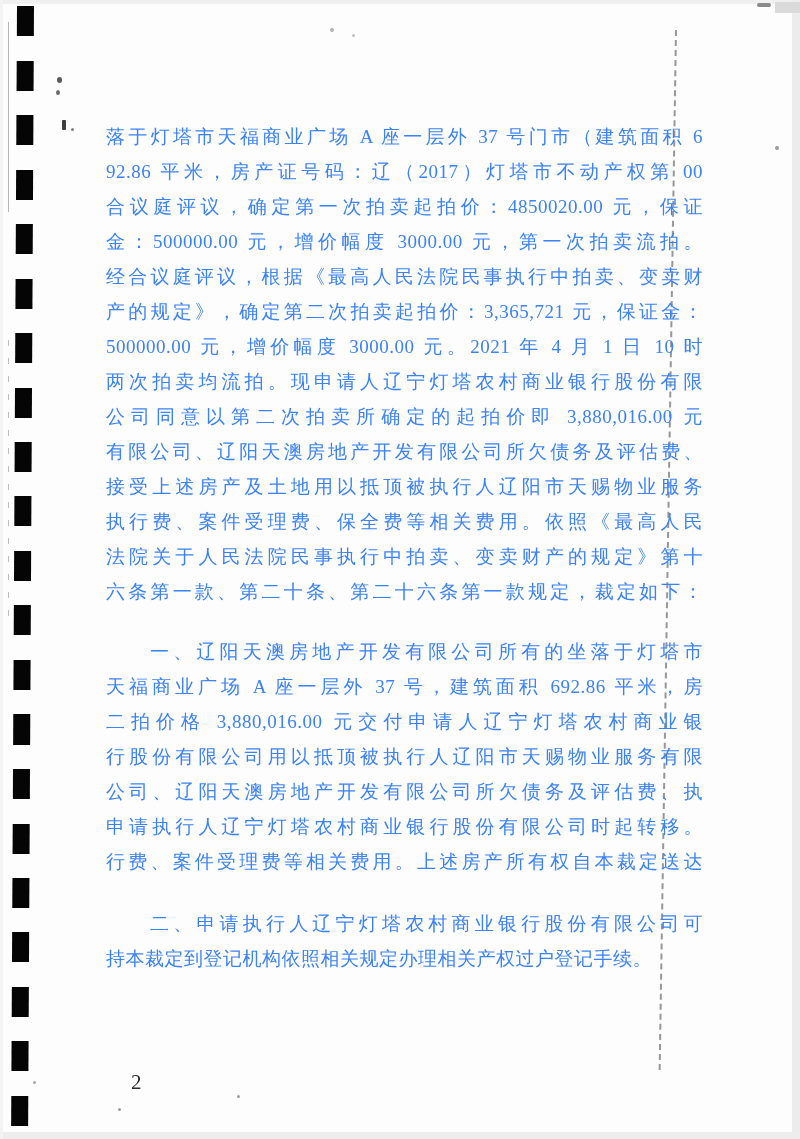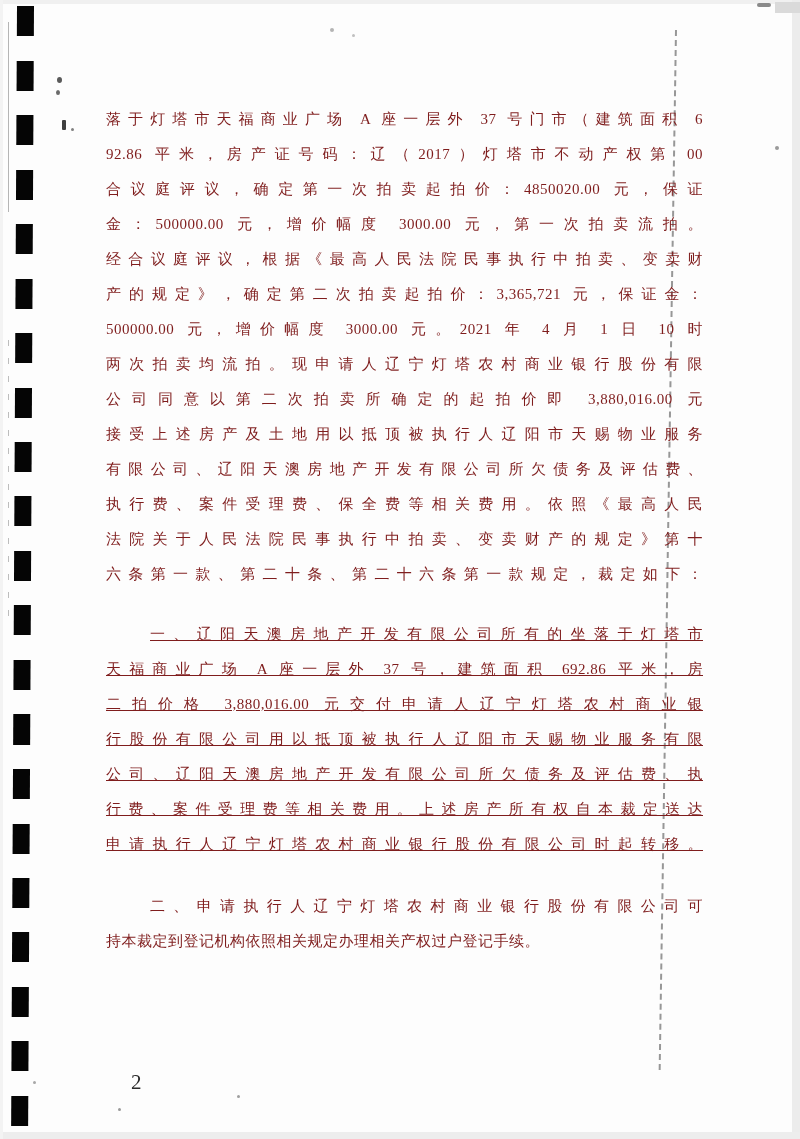--- a/index.html
+++ b/index.html
@@ -33,27 +33,27 @@
 
   
   .fold-line{
     position:absolute;left:675px;top:30px;height:1040px;width:0;
     border-left:2px dashed #454545;opacity:.55;
     transform:skewX(-0.9deg);transform-origin:top left;
   }
 
   
   .text-col{
-    position:absolute;left:106px;top:102px;width:597px;
-    color:#7f1d1d;
-    font-size:15px;line-height:35px;
+    position:absolute;left:106px;top:119px;width:597px;
+    color:#3b82f6;
+    font-size:19px;line-height:35px;
     letter-spacing:0.5px;
   }
   .para{margin:0;padding:0;}
-  .para-2{margin-top:25px;text-decoration:underline;}
+  .para-2{margin-top:25px;}
   .para-3{margin-top:27px;}
   .ln{
     height:35px;white-space:nowrap;
     text-align:justify;text-align-last:justify;
   }
   .ln.indent{padding-left:44px;}
   .ln.no-just{text-align:right;text-align-last:left;}
 
   .page-number{
     position:absolute;left:131px;top:1070px;
@@ -95,35 +95,35 @@
     <div class="para para-1">
       <div class="ln">落于灯塔市天福商业广场 A 座一层外 37 号门市（建筑面积 6</div>
       <div class="ln">92.86 平米，房产证号码：辽（2017）灯塔市不动产权第 00</div>
       <div class="ln">合议庭评议，确定第一次拍卖起拍价：4850020.00 元，保证</div>
       <div class="ln">金：500000.00 元，增价幅度 3000.00 元，第一次拍卖流拍。</div>
       <div class="ln">经合议庭评议，根据《最高人民法院民事执行中拍卖、变卖财</div>
       <div class="ln">产的规定》，确定第二次拍卖起拍价：3,365,721 元，保证金：</div>
       <div class="ln">500000.00 元，增价幅度 3000.00 元。2021 年 4 月 1 日 10 时</div>
       <div class="ln">两次拍卖均流拍。现申请人辽宁灯塔农村商业银行股份有限</div>
       <div class="ln">公司同意以第二次拍卖所确定的起拍价即 3,880,016.00 元</div>
+      <div class="ln">有限公司、辽阳天澳房地产开发有限公司所欠债务及评估费、</div>
       <div class="ln">接受上述房产及土地用以抵顶被执行人辽阳市天赐物业服务</div>
-      <div class="ln">有限公司、辽阳天澳房地产开发有限公司所欠债务及评估费、</div>
       <div class="ln">执行费、案件受理费、保全费等相关费用。依照《最高人民</div>
       <div class="ln">法院关于人民法院民事执行中拍卖、变卖财产的规定》第十</div>
       <div class="ln">六条第一款、第二十条、第二十六条第一款规定，裁定如下：</div>
     </div>
 
     <div class="para para-2">
       <div class="ln indent">一、辽阳天澳房地产开发有限公司所有的坐落于灯塔市</div>
       <div class="ln">天福商业广场 A 座一层外 37 号，建筑面积 692.86 平米，房</div>
       <div class="ln">二拍价格 3,880,016.00 元交付申请人辽宁灯塔农村商业银</div>
       <div class="ln">行股份有限公司用以抵顶被执行人辽阳市天赐物业服务有限</div>
       <div class="ln">公司、辽阳天澳房地产开发有限公司所欠债务及评估费、执</div>
+      <div class="ln">申请执行人辽宁灯塔农村商业银行股份有限公司时起转移。</div>
       <div class="ln">行费、案件受理费等相关费用。上述房产所有权自本裁定送达</div>
-      <div class="ln">申请执行人辽宁灯塔农村商业银行股份有限公司时起转移。</div>
     </div>
 
     <div class="para para-3">
       <div class="ln indent">二、申请执行人辽宁灯塔农村商业银行股份有限公司可</div>
       <div class="ln no-just">持本裁定到登记机构依照相关规定办理相关产权过户登记手续。</div>
     </div>
 
   </div>
 
   <div class="page-number">2</div>

